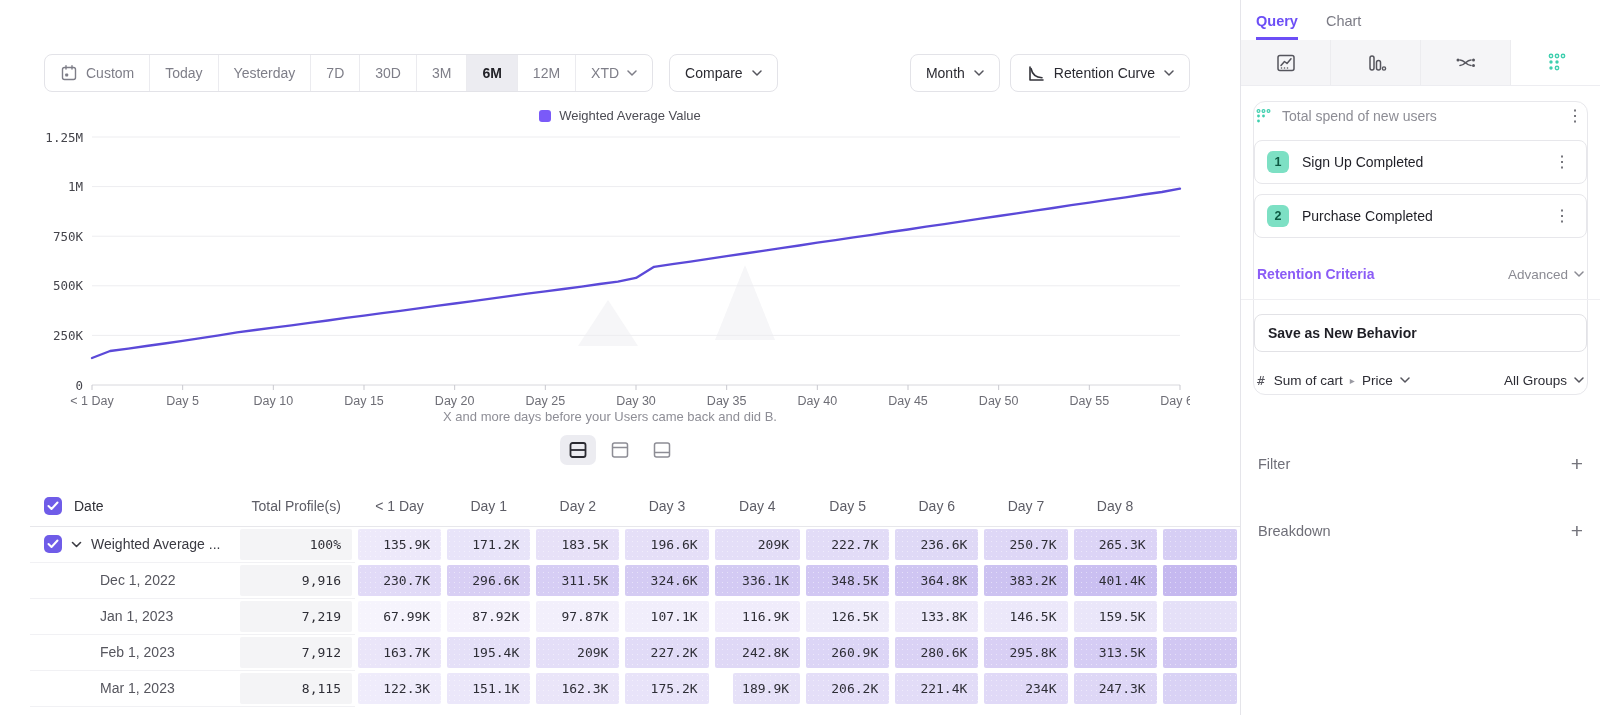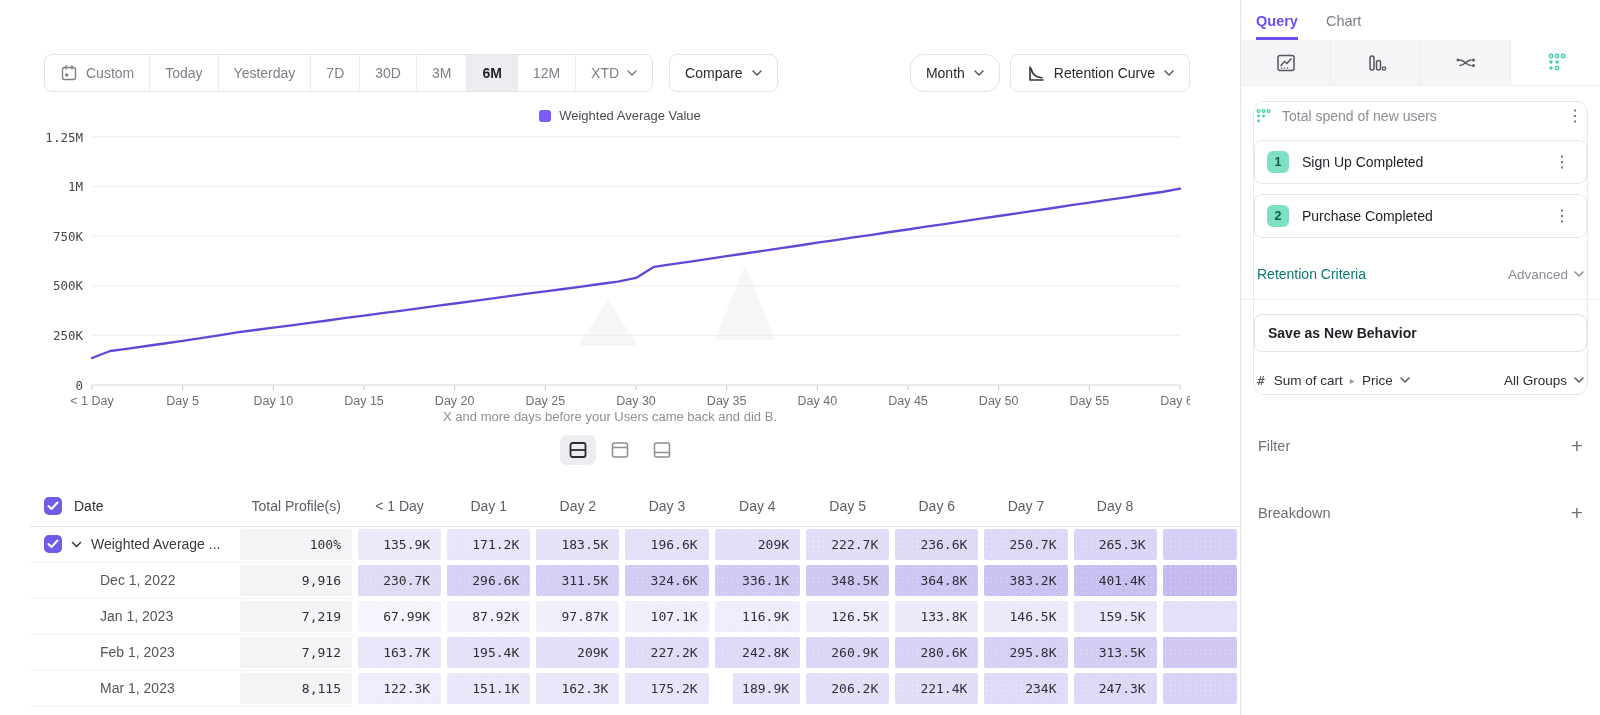--- a/index.html
+++ b/index.html
@@ -12,21 +12,21 @@
   .sidebar { flex:1; border-left:1px solid #e5e5ea; overflow:hidden; }
 
   
   .toolbar { display:flex; align-items:center; margin:54px 50px 0 44px; height:38px; }
   .seg-control { display:flex; align-items:stretch; border:1px solid #e3e3e8; border-radius:8px; height:38px; overflow:hidden; background:#fff; }
   .seg { display:flex; align-items:center; gap:8px; padding:0 15px; font-size:14px; color:#7e7e88; border-right:1px solid #ebebef; cursor:pointer; white-space:nowrap; }
   .seg:last-child { border-right:none; }
   .seg.selected { background:#ececf1; color:#222228; font-weight:700; }
   .btn { display:flex; align-items:center; gap:9px; border:1px solid #e3e3e8; border-radius:8px; height:38px; padding:0 15px; font-size:14px; color:#2a2a31; font-weight:500; background:#fff; cursor:pointer; white-space:nowrap; }
   .compare { margin-left:16px; }
-  .month { margin-left:auto;border-radius:14px; }
+  .month { margin-left:auto; }
   .charttype { margin-left:10px; }
 
   
   .legend { display:flex; justify-content:center; align-items:center; gap:8px; margin-top:16px; font-size:13px; color:#4c4c54; }
   .legend-swatch { width:12px; height:12px; border-radius:3px; }
   svg.chart { display:block; margin:2px 0 0 30px; }
   .caption { text-align:center; font-size:13px; color:#8e8e96; margin-top:-4px; width:1160px; margin-left:30px; }
   .toggles { display:flex; justify-content:center; gap:6px; margin-top:11px; width:1240px; }
   .toggle { width:36px; height:30px; border-radius:7px; display:flex; align-items:center; justify-content:center; cursor:pointer; }
   .toggle.selected { background:#ececf1; }
@@ -56,32 +56,32 @@
   .icon-cell.selected { background:#fff; border-right:none; border-bottom:1px solid #fff; }
   .icon-cell:last-child { border-right:none; }
   .side-body { padding:0 12px; }
   .retention-head { display:flex; align-items:center; gap:9px; margin:25px 0 0 4px; font-size:15px; font-weight:700; color:#1f1f26; cursor:pointer; }
   .card { border:1px solid #e8e8ec; border-radius:12px; margin-top:15px; }
   .card-head { display:flex; align-items:center; gap:10px; color:#8d8d95; font-size:14px; height:28px; }
   .kebab { margin-left:auto; color:#5c5c64; font-size:16px; line-height:1; cursor:pointer; padding:2px 4px; }
   .step { display:flex; align-items:center; gap:13px; border:1px solid #e7e7eb; border-radius:8px; height:44px; padding:0 12px; margin-top:10px; font-size:14px; color:#1f1f26; font-weight:500; background:#fff; }
   .badge { width:22px; height:22px; border-radius:6px; background:#7de0c4; color:#0e5a43; font-size:12.5px; font-weight:700; display:flex; align-items:center; justify-content:center; }
   .criteria { display:flex; align-items:center; margin-top:28px; padding:0 3px; }
-  .criteria-label { font-size:14px; font-weight:400; color:#0f766e;text-align:center; }
+  .criteria-label { font-size:14px; font-weight:700; color:#8b5cf6;text-align:center; }
   .advanced { margin-left:auto; color:#8b8b93; font-size:13.5px; display:flex; gap:6px; align-items:center; cursor:pointer; }
   .onbefore { display:flex; align-items:center; gap:15px; border:1px solid #e7e7eb; border-radius:8px; height:44px; padding:0 13px; margin-top:13px; font-size:14px; color:#1f1f26; background:#fff; }
   .ob-when { font-weight:700; }
   .card-divider { border-top:1px solid #efeff2; margin:17px -13px 0; }
   .save-btn { border:1px solid #e2e2e6; border-radius:8px; height:38px; display:flex; align-items:center; padding:0 13px; margin-top:14px; font-size:14px; font-weight:600; color:#1f1f26; background:#fff; cursor:pointer; }
   .measure { display:flex; align-items:center; gap:9px; margin-top:14px; height:28px; font-size:13.5px; color:#2c2c34; padding:0 3px; }
   .hash { font-family:"DejaVu Sans Mono",monospace; color:#55555d; font-size:13px; }
   .m-arrow { color:#9a9aa2; font-size:10px; }
   .m-group { margin-left:auto; display:flex; gap:7px; align-items:center; cursor:pointer; }
   .m-prop { display:flex; gap:7px; align-items:center; cursor:pointer; }
-  .section-row { display:flex; align-items:center; margin-top:40px; padding:0 5px; font-size:14.5px; color:#6f6f78; }
+  .section-row { display:flex; align-items:center; margin-top:58px; padding:0 5px; font-size:14.5px; color:#6f6f78; }
   .section-row.bd { margin-top:46px; }
   .plus { margin-left:auto; font-size:21px; font-weight:300; color:#74747c; cursor:pointer; line-height:1; }
 </style>
 </head>
 <body>
 
 <div class="main">
 
   <div class="toolbar">
     <div class="seg-control" id="seg-control">

